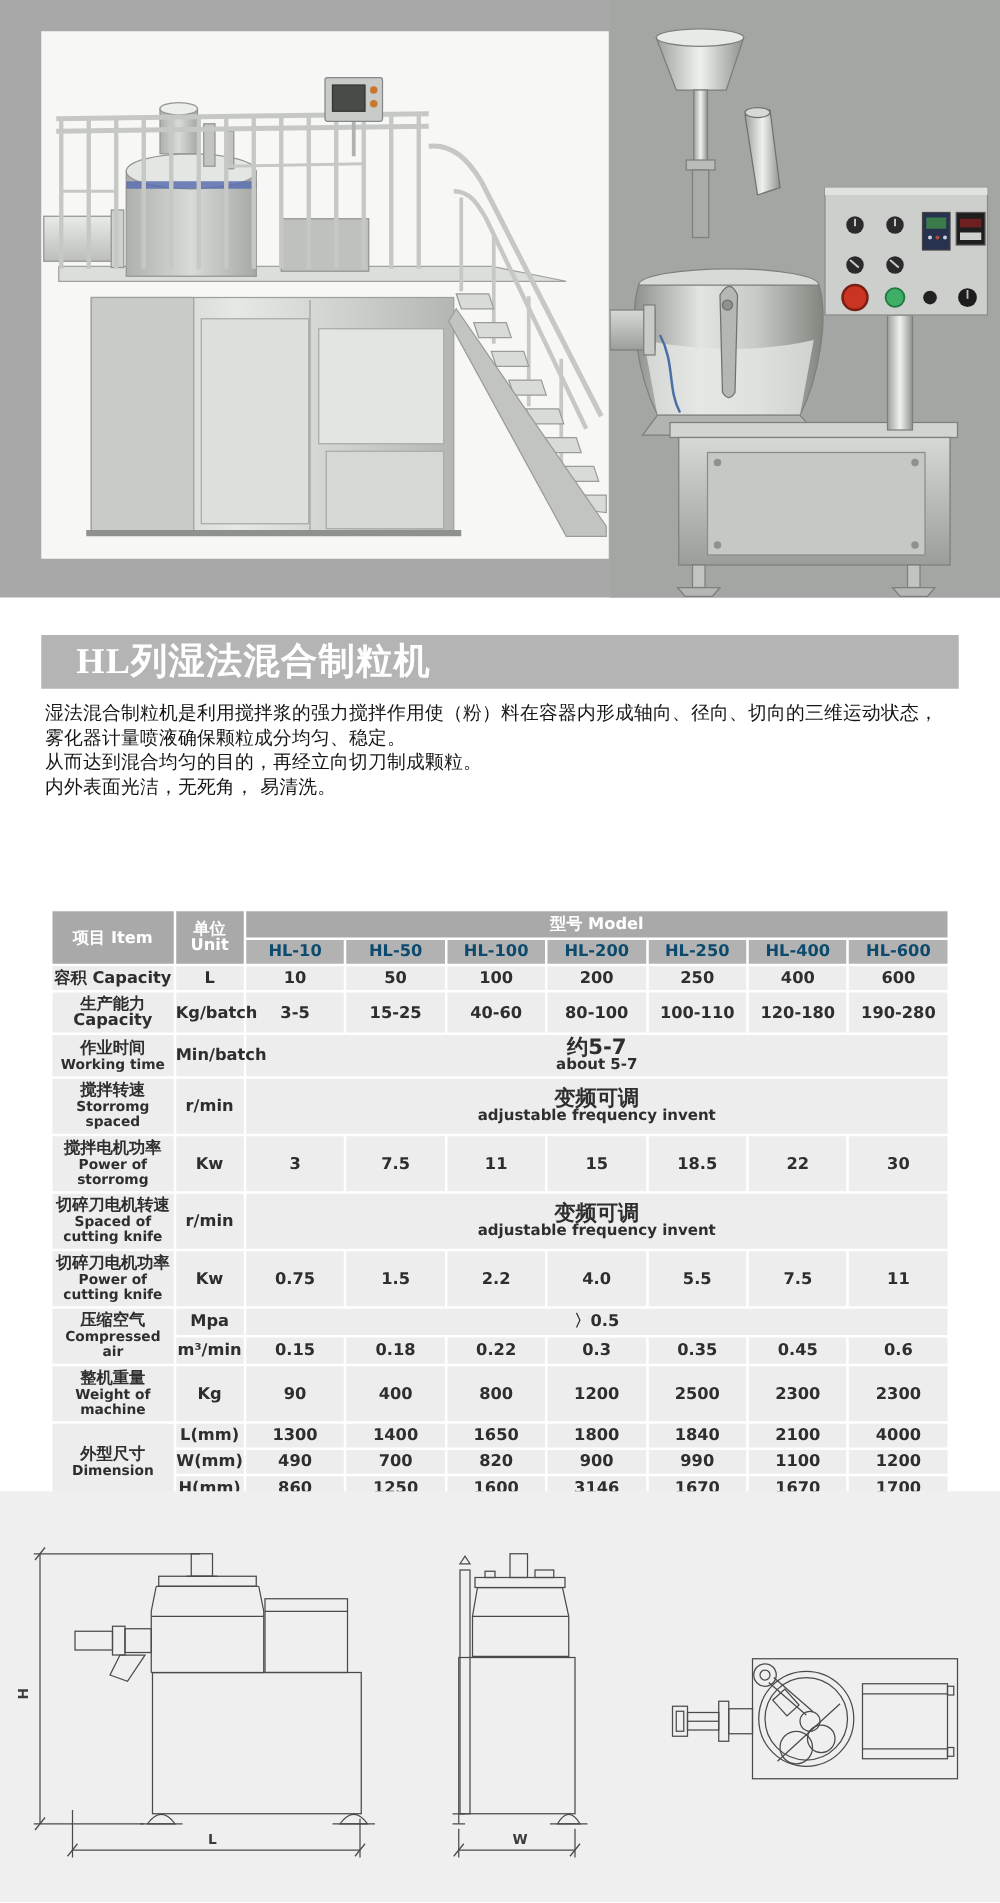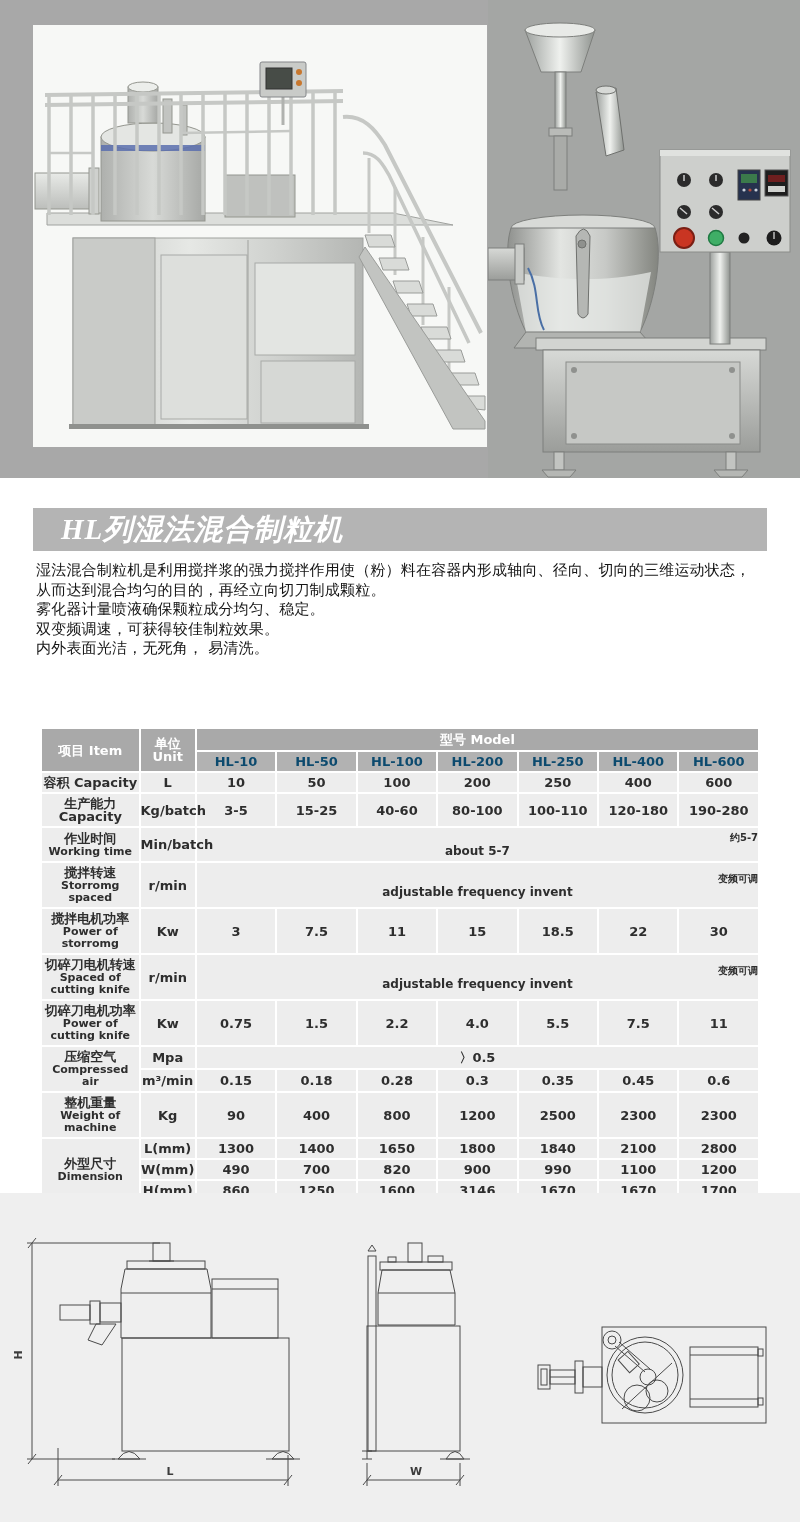--- a/index.html
+++ b/index.html
@@ -8,36 +8,36 @@
 
   
   .photo-section{position:absolute;left:0;top:0;width:800px;height:478px;background:#a8a8a8;}
   .photo-left{position:absolute;left:33px;top:25px;width:454px;height:422px;background:#f7f8f6;}
   .photo-right{position:absolute;left:488px;top:0;width:312px;height:478px;background:#a4a6a4;}
   .photo-left svg,.photo-right svg{display:block;}
 
   
   .title-bar{position:absolute;left:33px;top:508px;width:734px;height:43px;background:#b4b4b4;}
   .title-bar .t{font-family:"Liberation Serif","DejaVu Serif",serif;font-weight:bold;
-                color:#ffffff;font-size:29px;line-height:43px;padding-left:28px;letter-spacing:1px;font-style:italic;}
+                color:#ffffff;font-size:29px;line-height:43px;padding-left:28px;letter-spacing:1px;}
 
   
   .desc{position:absolute;left:36px;top:561px;width:732px;color:#151515;
         font-size:15px;font-weight:normal;line-height:19.5px;letter-spacing:0.2px;}
 
   
   table.spec{position:absolute;left:40px;top:727px;width:720px;
              border-collapse:separate;border-spacing:2px;background:#ffffff;table-layout:fixed;}
   table.spec td,table.spec th{background:#ededed;color:#2e2e2e;text-align:center;
              vertical-align:middle;padding:3px 0;font-size:13px;line-height:13px;font-weight:bold;}
   table.spec thead th{background:#a9a9a9;color:#ffffff;font-weight:bold;font-size:13px;padding:4px 0;}
   table.spec td.model-hd{background:#b2b2b2;color:#0c4a6e;font-size:13px;padding:3px 0;}
   .lbl .cn{display:block;font-size:13px;line-height:14px;}
   .lbl .en{display:block;font-size:11px;line-height:12px;font-weight:bold;}
-  .span2 .cn{display:block;font-size:10px;line-height:14px;text-align:right;}
+  .span2 .cn{display:block;font-size:17px;line-height:14px;}
   .span2 .en{display:block;font-size:12px;line-height:13px;}
   td.v{font-size:13.5px;}
 
   
   .drawings{position:absolute;left:0;top:1193px;width:800px;height:329px;background:#efefef;}
 </style>
 </head>
 <body>
 
 <div class="page">
@@ -248,23 +248,22 @@
       </svg>
     </div>
   </div>
 
   <div class="title-bar">
     <div class="t">HL列湿法混合制粒机</div>
   </div>
 
   <div class="desc">
     <div>湿法混合制粒机是利用搅拌浆的强力搅拌作用使（粉）料在容器内形成轴向、径向、切向的三维运动状态，</div>
+    <div>雾化器计量喷液确保颗粒成分均匀、稳定。</div>
     <div>从而达到混合均匀的目的，再经立向切刀制成颗粒。</div>
-    <div>雾化器计量喷液确保颗粒成分均匀、稳定。</div>
-    <div>双变频调速，可获得较佳制粒效果。</div>
     <div>内外表面光洁，无死角， 易清洗。</div>
   </div>
 
   <table class="spec">
     <colgroup>
       <col style="width:96px">
         <col style="width:54px">
       <col span="7" style="width:78px">
     </colgroup>
     <thead>
@@ -372,21 +371,21 @@
           <span class="cn">压缩空气</span>
           <span class="en">Compressed air</span>
         </td>
         <td>Mpa</td>
         <td colspan="7">〉0.5</td>
       </tr>
       <tr>
         <td>m³/min</td>
       <td class="v">0.15</td>
           <td class="v">0.18</td>
-          <td class="v">0.28</td>
+          <td class="v">0.22</td>
           <td class="v">0.3</td>
           <td class="v">0.35</td>
           <td class="v">0.45</td>
           <td class="v">0.6</td>
         </tr>
       <tr>
         <td class="lbl">
           <span class="cn">整机重量</span>
           <span class="en">Weight of machine</span>
         </td>
@@ -404,21 +403,21 @@
           <span class="cn">外型尺寸</span>
           <span class="en">Dimension</span>
         </td>
         <td>L(mm)</td>
       <td class="v">1300</td>
           <td class="v">1400</td>
           <td class="v">1650</td>
           <td class="v">1800</td>
           <td class="v">1840</td>
           <td class="v">2100</td>
-          <td class="v">2800</td>
+          <td class="v">4000</td>
         </tr>
       <tr>
         <td>W(mm)</td>
       <td class="v">490</td>
           <td class="v">700</td>
           <td class="v">820</td>
           <td class="v">900</td>
           <td class="v">990</td>
           <td class="v">1100</td>
           <td class="v">1200</td>

